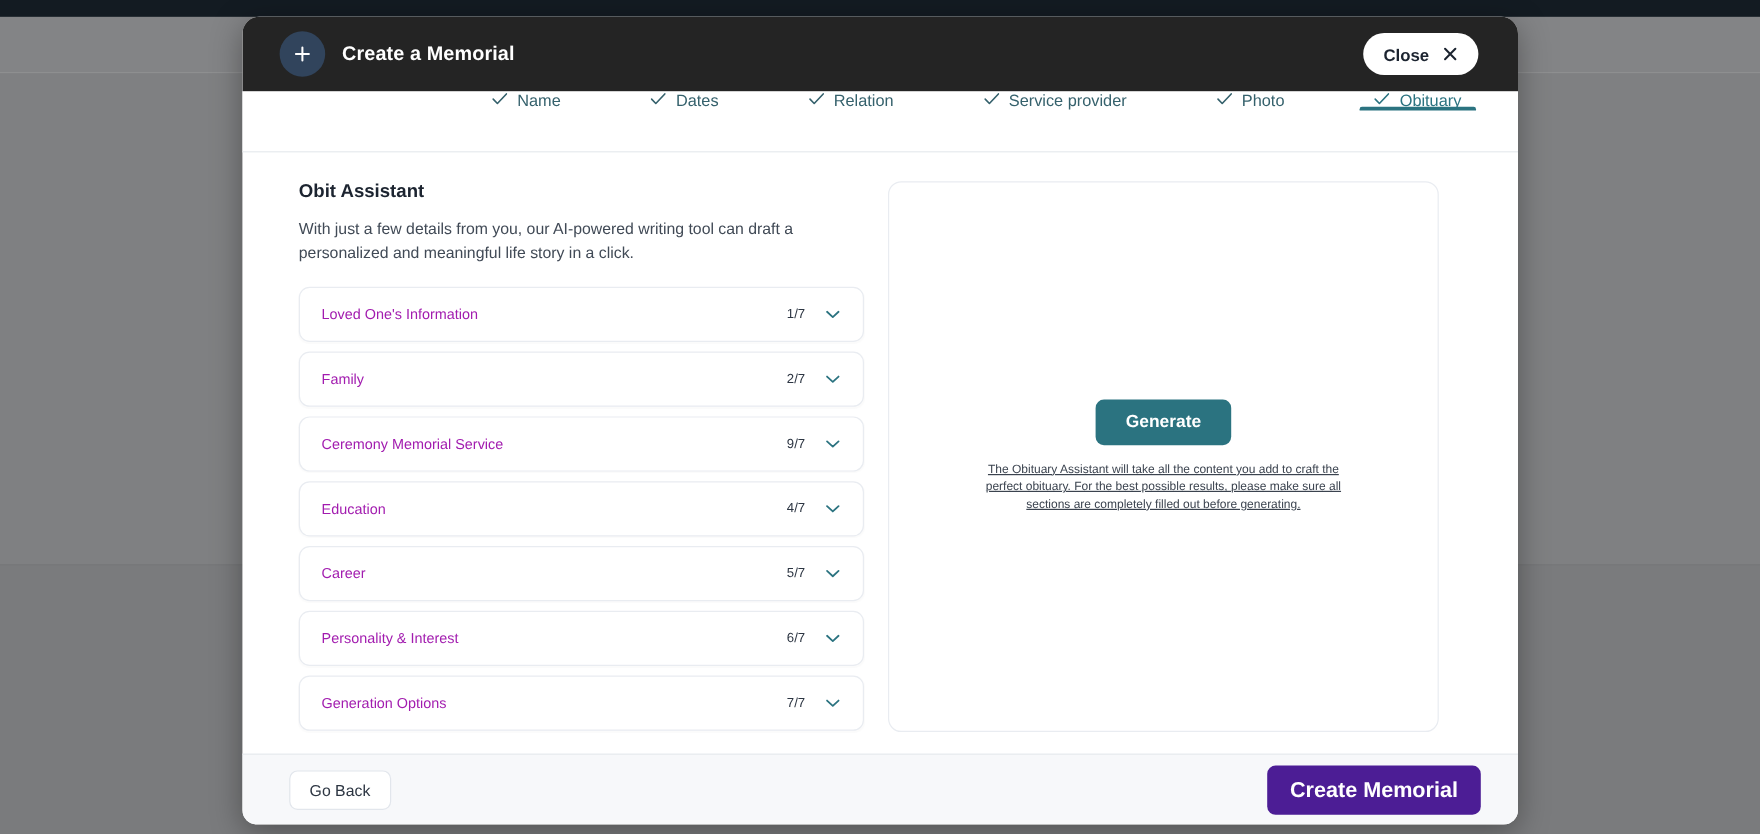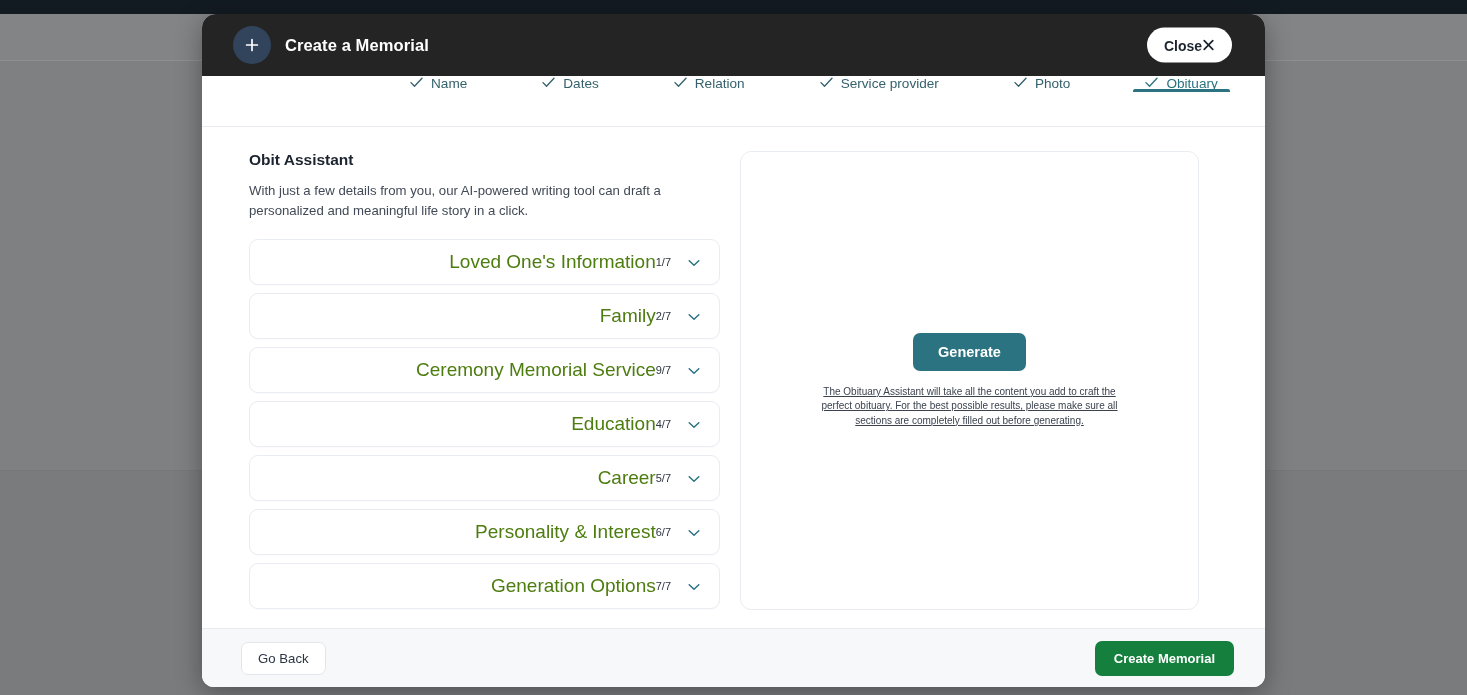--- a/index.html
+++ b/index.html
@@ -80,20 +80,21 @@
     position: absolute;
     right: 33px; top: 50%;
     transform: translateY(-50%);
     height: 35px;
     background: #ffffff;
     border: none;
     border-radius: 18px;
     padding: 0 17px;
     display: flex;
     align-items: center;
+    gap: 11px;
     cursor: pointer;
     font-family: inherit;
   }
   .close-btn .close-label {
     font-size: 14px;
     font-weight: 600;
     color: #1c2430;
     white-space: nowrap;
   }
   .close-btn svg { display: block; }
@@ -170,23 +171,23 @@
     background: #ffffff;
     display: flex;
     align-items: center;
     padding: 0 19px 0 18px;
     cursor: pointer;
     font-family: inherit;
     box-shadow: 0 1px 1px rgba(16,24,40,0.02);
   }
   .acc-label {
     flex: 1 1 auto;
-    font-size: 19px;
-    color: #4d7c0f;
-    text-align: right;
+    font-size: 12px;
+    color: #a21caf;
+    text-align: left;
     white-space: nowrap;
   }
   .acc-count {
     font-size: 11px;
     color: #2c3542;
     margin-right: 17px;
   }
   .acc-chevron { display: block; flex: 0 0 auto; }
 
   
@@ -238,26 +239,26 @@
     background: #ffffff;
     border: 1px solid #e2e6ec;
     border-radius: 7px;
     padding: 8px 16px;
     font-size: 13.2px;
     color: #2c3542;
     cursor: pointer;
     font-family: inherit;
   }
   .create-btn {
-    background: #15803d;
+    background: #4c1d95;
     color: #ffffff;
     border: none;
     border-radius: 7px;
     padding: 10px 19px;
-    font-size: 13px;
+    font-size: 18px;
     font-weight: 600;
     cursor: pointer;
     font-family: inherit;
   }
 </style>
 </head>
 <body>
 
 <div id="page">
 

